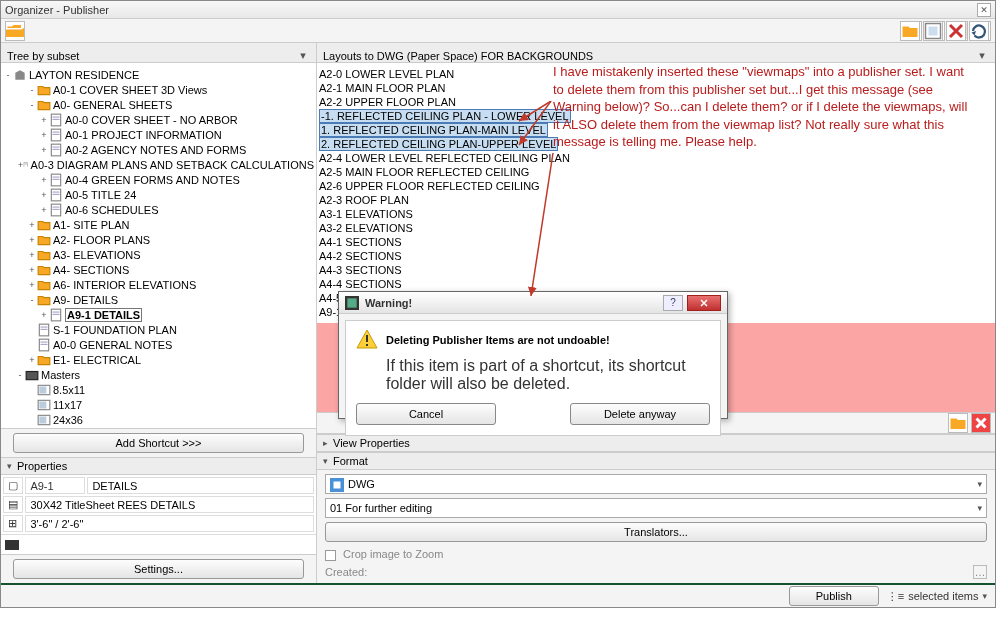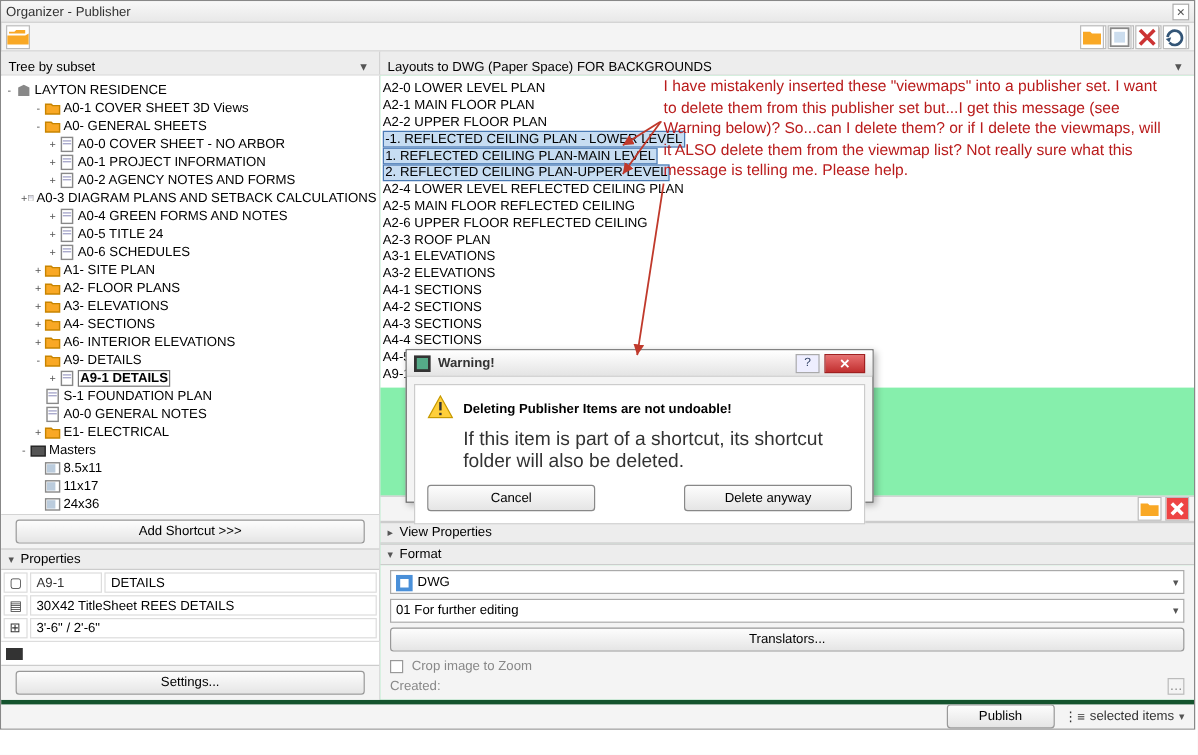--- a/index.html
+++ b/index.html
@@ -12,36 +12,36 @@
   .tbtn { width:20px; height:20px; border:1px solid #bbb; background:#fff; display:flex; align-items:center; justify-content:center; font-size:11px; color:#333;}
   .tbtn.orange svg path{fill:#f9a825;}
   .spacer{flex:1}
   .subbar { height: 20px; display:flex; border-bottom:1px solid #ccc; }
   .subbar .left, .subbar .right { display:flex; align-items:flex-end; padding:0 6px; }
   .subbar .left { width:316px; border-right:1px solid #ccc; background:#ededed; }
   .subbar .right { flex:1; background:#ededed;}
   .subbar .drop { margin-left:auto; width:14px; text-align:center; color:#555;}
   .body { display:flex; height: calc(100% - 18px - 24px - 20px - 24px); }
   .left-pane { width:316px; border-right:1px solid #ccc; display:flex; flex-direction:column; background:#fff;}
-  .right-pane { flex:1; display:flex; flex-direction:column; background:#86efac; position:relative;}
+  .right-pane { flex:1; display:flex; flex-direction:column; background:#fca5a5; position:relative;}
   .tree { flex:1; overflow:auto; padding:4px 2px; background:#fff; }
   .tree .node { display:flex; align-items:center; height:15px; white-space:nowrap; }
   .tree .ind { display:inline-block; width:12px; text-align:center; color:#888; font-size:9px;}
   .tree .tw { width:10px; text-align:center; color:#555; font-size:9px; cursor:pointer;}
   .tree .ico { width:14px; height:12px; display:inline-flex; align-items:center; justify-content:center; margin-right:2px;}
   .tree .lbl { color:#000; }
   .tree .sel .lbl { background:#fff; border:1px solid #777; padding:0 1px; font-weight:bold;}
   .btn-row { padding:4px; text-align:center; border-top:1px solid #ccc; background:#f4f4f4;}
   .widebtn { width:95%; height:20px; background:linear-gradient(#fdfdfd,#e5e5e5); border:1px solid #999; border-radius:3px; font-size:11px;}
   .section-hd { display:flex; align-items:center; height:18px; background:#ededed; border-top:1px solid #ccc; border-bottom:1px solid #ccc; padding:0 6px;}
   .section-hd .caret { width:10px; color:#555; font-size:9px;}
   .prop-table { width:100%; }
   .prop-table td { border:1px solid #ddd; padding:1px 4px; background:#fff; height:16px;}
   .prop-table td.k { width:60px; color:#333;}
-  .footer { height:24px; border-top:4px solid #14532d; background:#f4f4f4; display:flex; align-items:center; justify-content:flex-end; padding:0 8px; gap:8px;}
+  .footer { height:24px; border-top:2px solid #14532d; background:#f4f4f4; display:flex; align-items:center; justify-content:flex-end; padding:0 8px; gap:8px;}
   .footer .pub { width:90px; height:20px; background:linear-gradient(#fdfdfd,#e5e5e5); border:1px solid #999; border-radius:3px;}
   .footer .sel { display:flex; align-items:center; gap:4px; color:#333;}
   .right-list { padding:4px 2px; background:#fff; overflow:visible;}
   .right-list .row { display:flex; align-items:center; height:14px; white-space:nowrap;}
   .right-list .highlight .lbl { background:#c7ddf2; border:1px solid #4a7bb5; padding:0 1px;}
   .right-list .lbl { color:#000;}
   .right-tools { height:22px; background:#f4f4f4; border-top:1px solid #ccc; border-bottom:1px solid #ccc; display:flex; justify-content:flex-end; align-items:center; padding:0 4px; gap:3px;}
   .fmt-body { padding:4px 8px; background:#f4f4f4; }
   .combo { width:100%; height:20px; background:#fff; border:1px solid #aaa; display:flex; align-items:center; padding:0 4px; margin-bottom:4px;}
   .combo .dd { margin-left:auto; color:#555; font-size:9px;}

